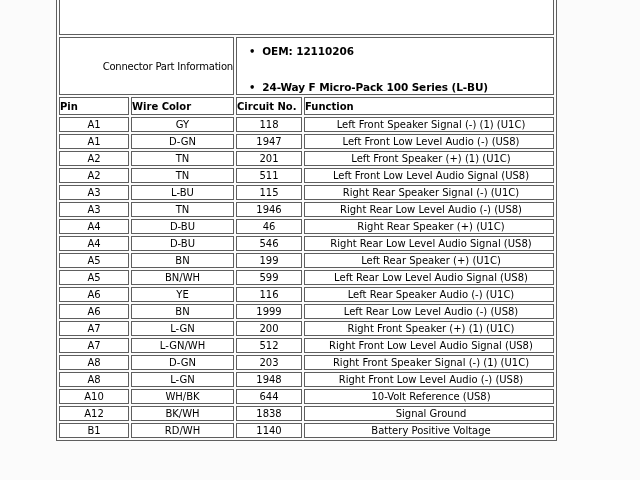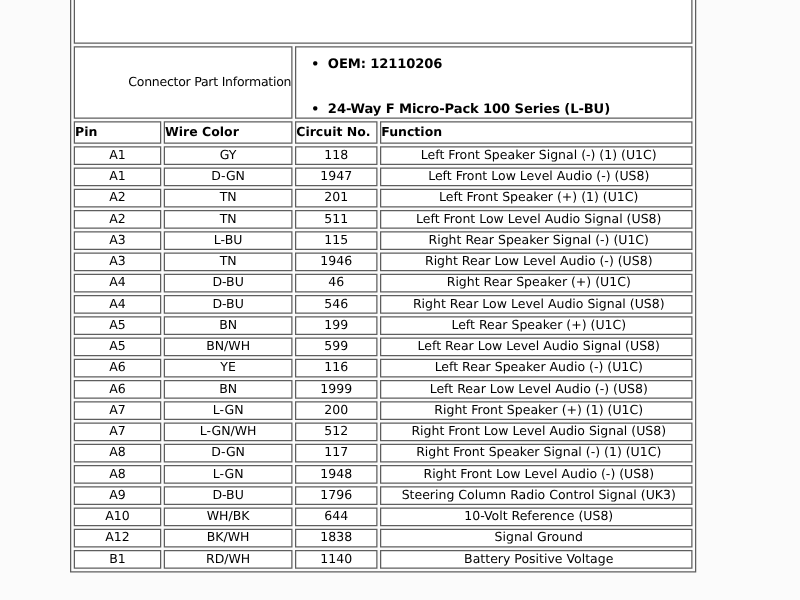--- a/index.html
+++ b/index.html
@@ -205,37 +205,31 @@
   <tr class="data-row">
     <td class="c-pin">A7</td>
     <td class="c-wire">L-GN/WH</td>
     <td class="c-circuit">512</td>
     <td class="c-func">Right Front Low Level Audio Signal (US8)</td>
   </tr>
 
   <tr class="data-row">
     <td class="c-pin">A8</td>
     <td class="c-wire">D-GN</td>
-    <td class="c-circuit">117</td>
+    <td class="c-circuit">203</td>
     <td class="c-func">Right Front Speaker Signal (-) (1) (U1C)</td>
   </tr>
 
   <tr class="data-row">
     <td class="c-pin">A8</td>
     <td class="c-wire">L-GN</td>
     <td class="c-circuit">1948</td>
     <td class="c-func">Right Front Low Level Audio (-) (US8)</td>
   </tr>
 
-  <tr class="data-row">
-    <td class="c-pin">A9</td>
-    <td class="c-wire">D-BU</td>
-    <td class="c-circuit">1796</td>
-    <td class="c-func">Steering Column Radio Control Signal (UK3)</td>
-  </tr>
 
   <tr class="data-row">
     <td class="c-pin">A10</td>
     <td class="c-wire">WH/BK</td>
     <td class="c-circuit">644</td>
     <td class="c-func">10-Volt Reference (US8)</td>
   </tr>
 
 
   <tr class="data-row">

